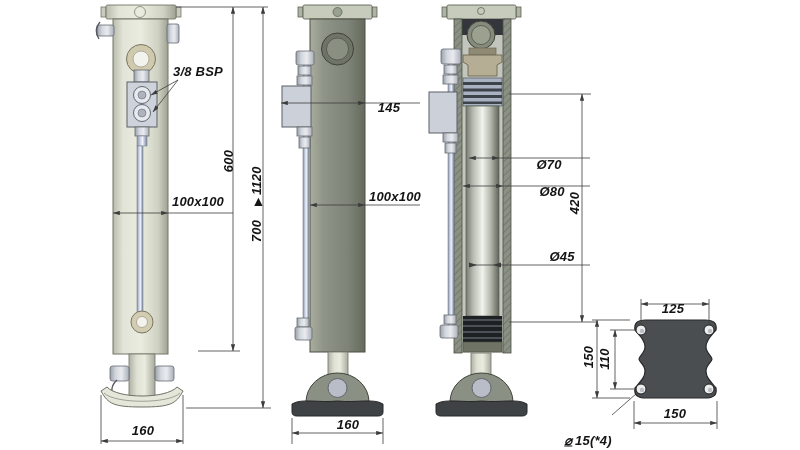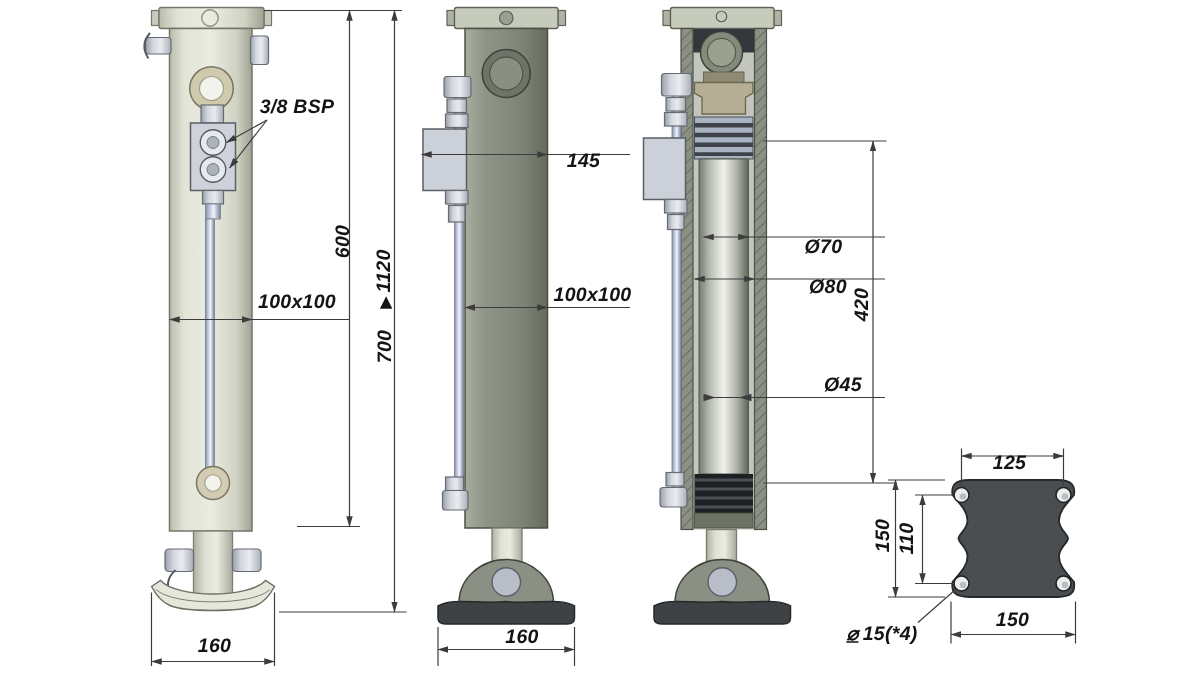--- a/index.html
+++ b/index.html
@@ -238,15 +238,15 @@
 
 <span class="dim" style="left:549px;top:164px">Ø70</span>
 <span class="dim" style="left:552px;top:191px">Ø80</span>
 <span class="dim rot" style="left:574px;top:203px">420</span>
 <span class="dim" style="left:562px;top:256px">Ø45</span>
 
 <span class="dim" style="left:673px;top:308px">125</span>
 <span class="dim rot" style="left:604px;top:359px">110</span>
 <span class="dim rot" style="left:588px;top:357px">150</span>
 <span class="dim" style="left:675px;top:413px">150</span>
-<span class="dim" style="left:588px;top:422px"><span class="usym">⌀</span> <span>15(*4)</span></span>
+<span class="dim" style="left:588px;top:440px"><span class="usym">⌀</span> <span>15(*4)</span></span>
 
 </div>
 
 </body></html>

